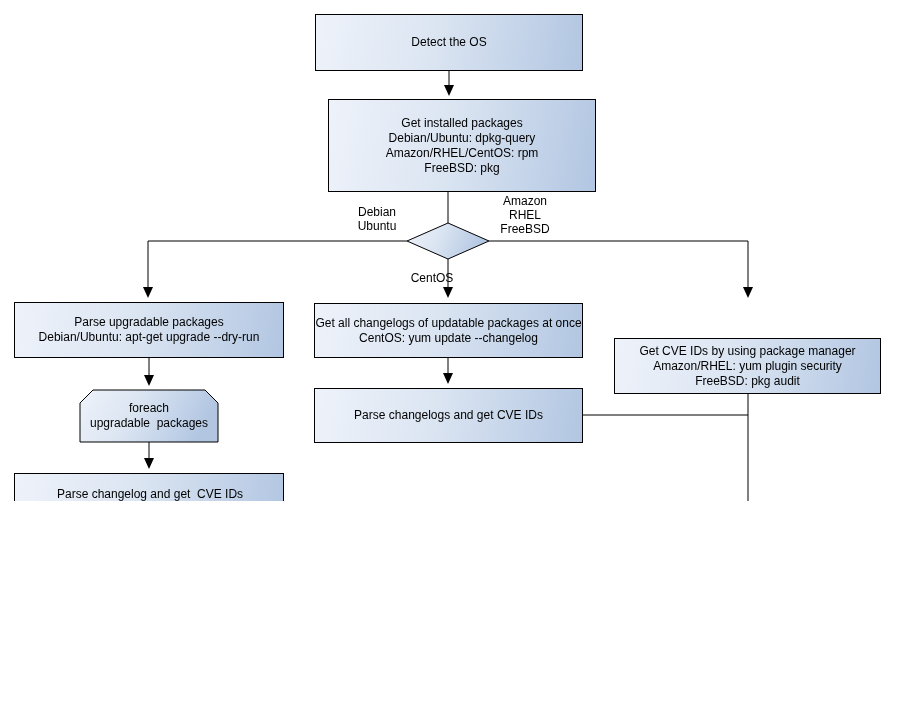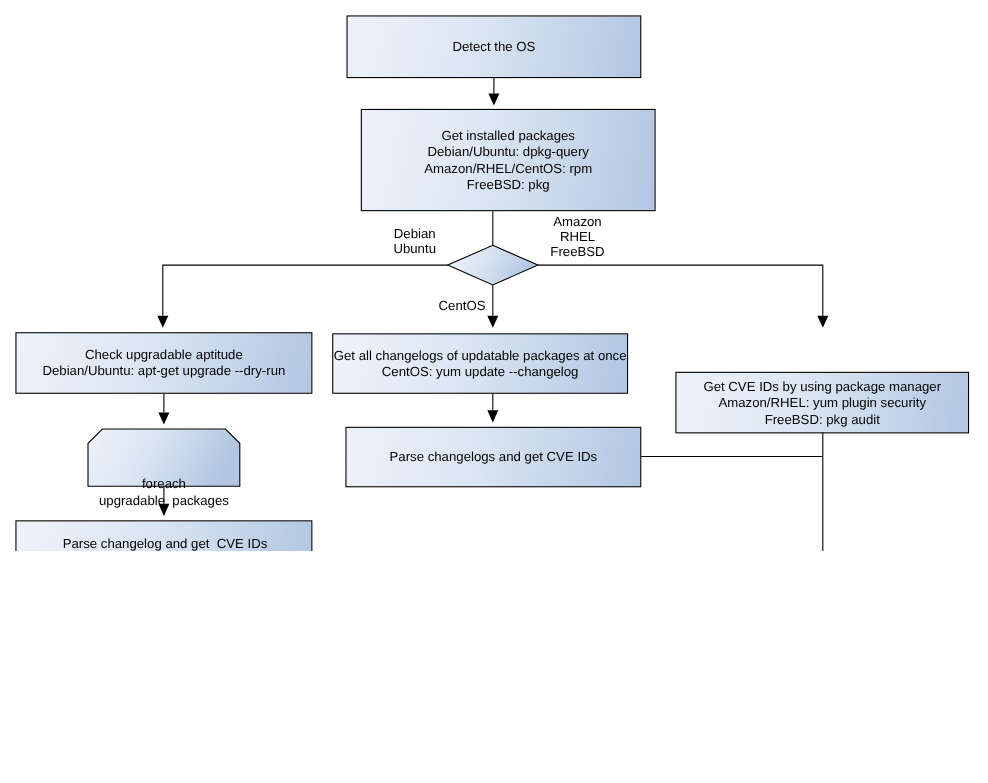--- a/index.html
+++ b/index.html
@@ -33,43 +33,42 @@
   .shape-label {
     position: absolute;
     display: flex;
     align-items: center;
     justify-content: center;
     text-align: center;
     font-size: 12px;
     line-height: 15px;
     white-space: pre;
     background: transparent;
-    margin-top: 32px;
   }
   .edge-label {
     position: absolute;
     font-size: 12px;
     line-height: 14px;
     text-align: center;
     white-space: pre;
   }
   
   #n-detect        { left:315px; top:14px;  width:268px; height:57px; }
   #n-installed     { left:328px; top:99px;  width:268px; height:93px; }
   #n-check         { left:14px;  top:302px; width:270px; height:56px; }
   #n-parse-one     { left:14px;  top:473px; width:270px; height:57px;text-align:right; }
-  #n-changelogs    { left:302px; top:303px; width:269px; height:55px; }
+  #n-changelogs    { left:314px; top:303px; width:269px; height:55px; }
   #n-parse-many    { left:314px; top:388px; width:269px; height:55px; }
   #n-pkgmgr        { left:614px; top:302px; width:267px; height:56px;margin-top:36px; }
   #n-scanned       { left:614px; top:639px; width:267px; height:58px; }
   #l-foreach       { left:80px;  top:390px; width:138px; height:52px; }
   #l-endloop       { left:80px;  top:560px; width:138px; height:47px; }
   #el-left         { left:340px; top:205px; width:74px; }
   #el-right        { left:487px; top:194px; width:76px; }
-  #el-down         { left:383px; top:271px; width:74px; }
+  #el-down         { left:395px; top:271px; width:74px; }
 </style>
 </head>
 <body>
 
 <div class="canvas">
 
   <svg class="connectors" viewBox="0 0 898 712" xmlns="http://www.w3.org/2000/svg">
     <defs>
       <linearGradient id="nodeGrad" x1="0" y1="0" x2="1" y2="0.2">
         <stop offset="0" stop-color="#eef2fa"></stop>
@@ -129,21 +128,21 @@
     <polygon points="80,560 218,560 218,594 205,607 93,607 80,594" fill="url(#nodeGrad)" stroke="#000"></polygon>
   </svg>
 
   <div class="node" id="n-detect">Detect the OS</div>
 
   <div class="node" id="n-installed">Get installed packages
 Debian/Ubuntu: dpkg-query
 Amazon/RHEL/CentOS: rpm
 FreeBSD: pkg</div>
 
-  <div class="node" id="n-check">Check upgradable aptitude
+  <div class="node" id="n-check">Parse upgradable packages
 Debian/Ubuntu: apt-get upgrade --dry-run</div>
 
   <div class="node" id="n-parse-one">Parse changelog and get  CVE IDs
 Debian/Ubuntu: aptitude changelog</div>
 
   <div class="node" id="n-changelogs">Get all changelogs of updatable packages at once
 CentOS: yum update --changelog</div>
 
   <div class="node" id="n-parse-many">Parse changelogs and get CVE IDs</div>
 

